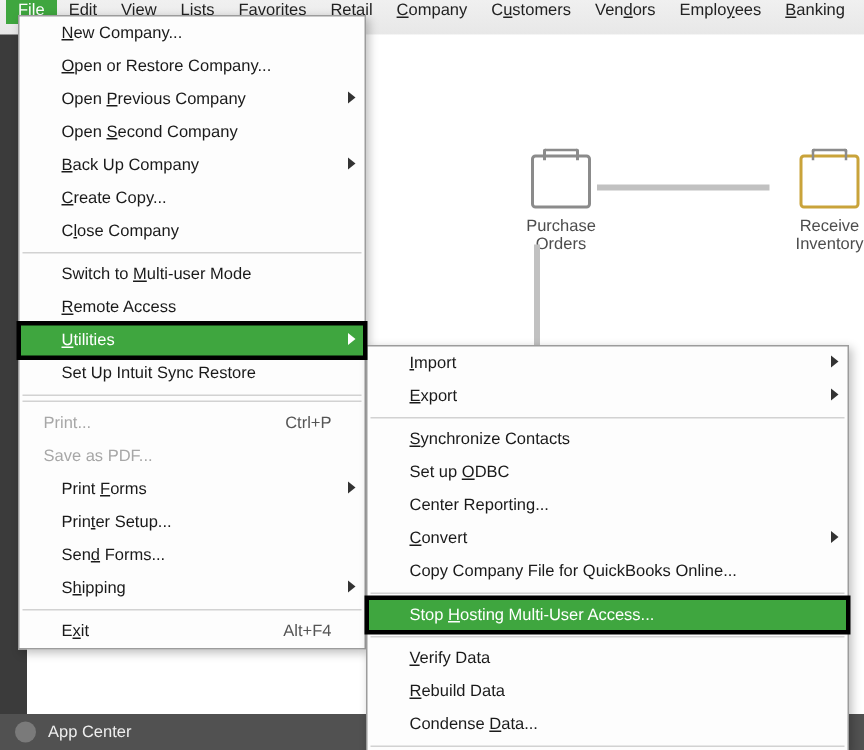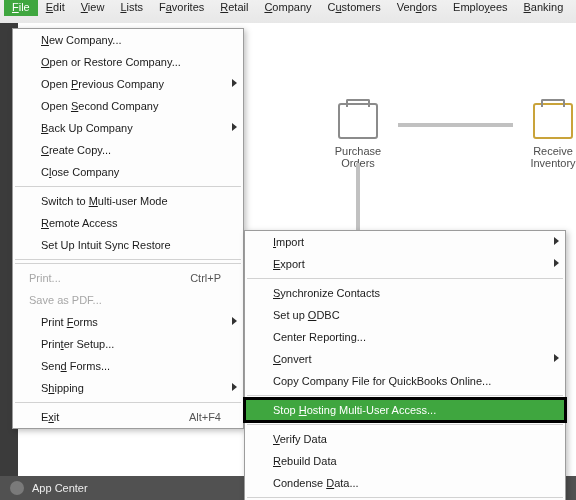--- a/index.html
+++ b/index.html
@@ -14,21 +14,21 @@
 .darkbar { position: absolute; top: 0; left: 0; width: 18px; bottom: 0; background: #3b3b3b; }
 .bottombar { position: absolute; left: 0; right: 0; bottom: 0; height: 24px; background: #515151; color: #eee; display: flex; align-items: center; padding-left: 10px; gap: 8px; }
 .bottombar .icon { width: 14px; height: 14px; border-radius: 7px; background: #7a7a7a; display:inline-block; }
 .workspace { position:absolute; top:0; left:18px; right:0; bottom:24px; background: #fff; }
 .wf-icon { position:absolute; text-align:center; width:80px; color:#4d4d4d; }
 .wf-icon .box { width:40px; height:36px; margin:0 auto 6px; border:2px solid #8b8b8b; border-radius:3px; position:relative; }
 .wf-icon .box::before { content:''; position:absolute; top:-6px; left:6px; width:20px; height:6px; border:2px solid #8b8b8b; border-bottom:none; border-radius:2px 2px 0 0; }
 .connector { position:absolute; background:#c1c1c1; }
 
 .dropdown { position:absolute; background:#fdfdfd; border:1px solid #9c9c9c; box-shadow:2px 2px 6px rgba(0,0,0,0.25); }
-.dd1 { top:28px; left:12px; width:232px; }
+.dd1 { top:10px; left:12px; width:232px; }
 .dd2 { top:230px; left:244px; width:322px; }
 .menu-row { display:flex; align-items:center; height:22px; padding:0 22px 0 28px; color:#1a1a1a; position:relative; cursor:pointer; }
 .menu-row.disabled { color:#a7a7a7; cursor:default;padding-left:16px; }
 .menu-row .shortcut { margin-left:auto; color:#555; }
 .menu-row .arrow { position:absolute; right:6px; top:6px; width:0; height:0; border-top:4px solid transparent; border-bottom:4px solid transparent; border-left:5px solid #333; }
 .menu-row.highlight { background:#3fa63f; color:#fff; }
 .menu-row.highlight .arrow { border-left-color:#fff; }
 .menu-row.emph { outline:3px solid #000; outline-offset:-1px; z-index:5; }
 .sep { height:1px; background:#d2d2d2; margin:3px 2px; }
 .ul { text-decoration: underline; }
@@ -46,21 +46,21 @@
     <div class="menubar-item"><span class="ul">C</span>ompany</div>
     <div class="menubar-item">C<span class="ul">u</span>stomers</div>
     <div class="menubar-item">Ven<span class="ul">d</span>ors</div>
     <div class="menubar-item">Emplo<span class="ul">y</span>ees</div>
     <div class="menubar-item"><span class="ul">B</span>anking</div>
   </div>
 
 <div class="content">
   <div class="darkbar"></div>
   <div class="workspace">
-    <div class="wf-icon" style="top:80px; left:300px;">
+    <div class="wf-icon" style="top:80px; left:316px;">
       <div class="box"></div>
       <div>Purchase</div>
       <div>Orders</div>
     </div>
     <div class="wf-icon" style="top:80px; left:495px;">
       <div class="box" style="border-color:#c9a33a"></div>
       <div>Receive</div>
       <div>Inventory</div>
     </div>
     <div class="connector" style="top:100px; left:380px; width:115px; height:4px;"></div>
@@ -95,20 +95,24 @@
     </div>
     <div class="menu-row">
       <span>C<span class="ul">l</span>ose Company</span>
     </div>
     <div class="sep"></div>
     <div class="menu-row">
       <span>Switch to <span class="ul">M</span>ulti-user Mode</span>
     </div>
     <div class="menu-row">
       <span><span class="ul">R</span>emote Access</span>
+    </div>
+    <div class="menu-row highlight emph">
+      <span><span class="ul">U</span>tilities</span>
+      <span class="arrow"></span>
     </div>
     <div class="menu-row">
       <span>Set Up Intuit Sync Restore</span>
     </div>
     <div class="sep"></div>
     <div class="sep"></div>
     <div class="menu-row disabled">
       <span>Print...</span>
       <span class="shortcut">Ctrl+P</span>
     </div>

